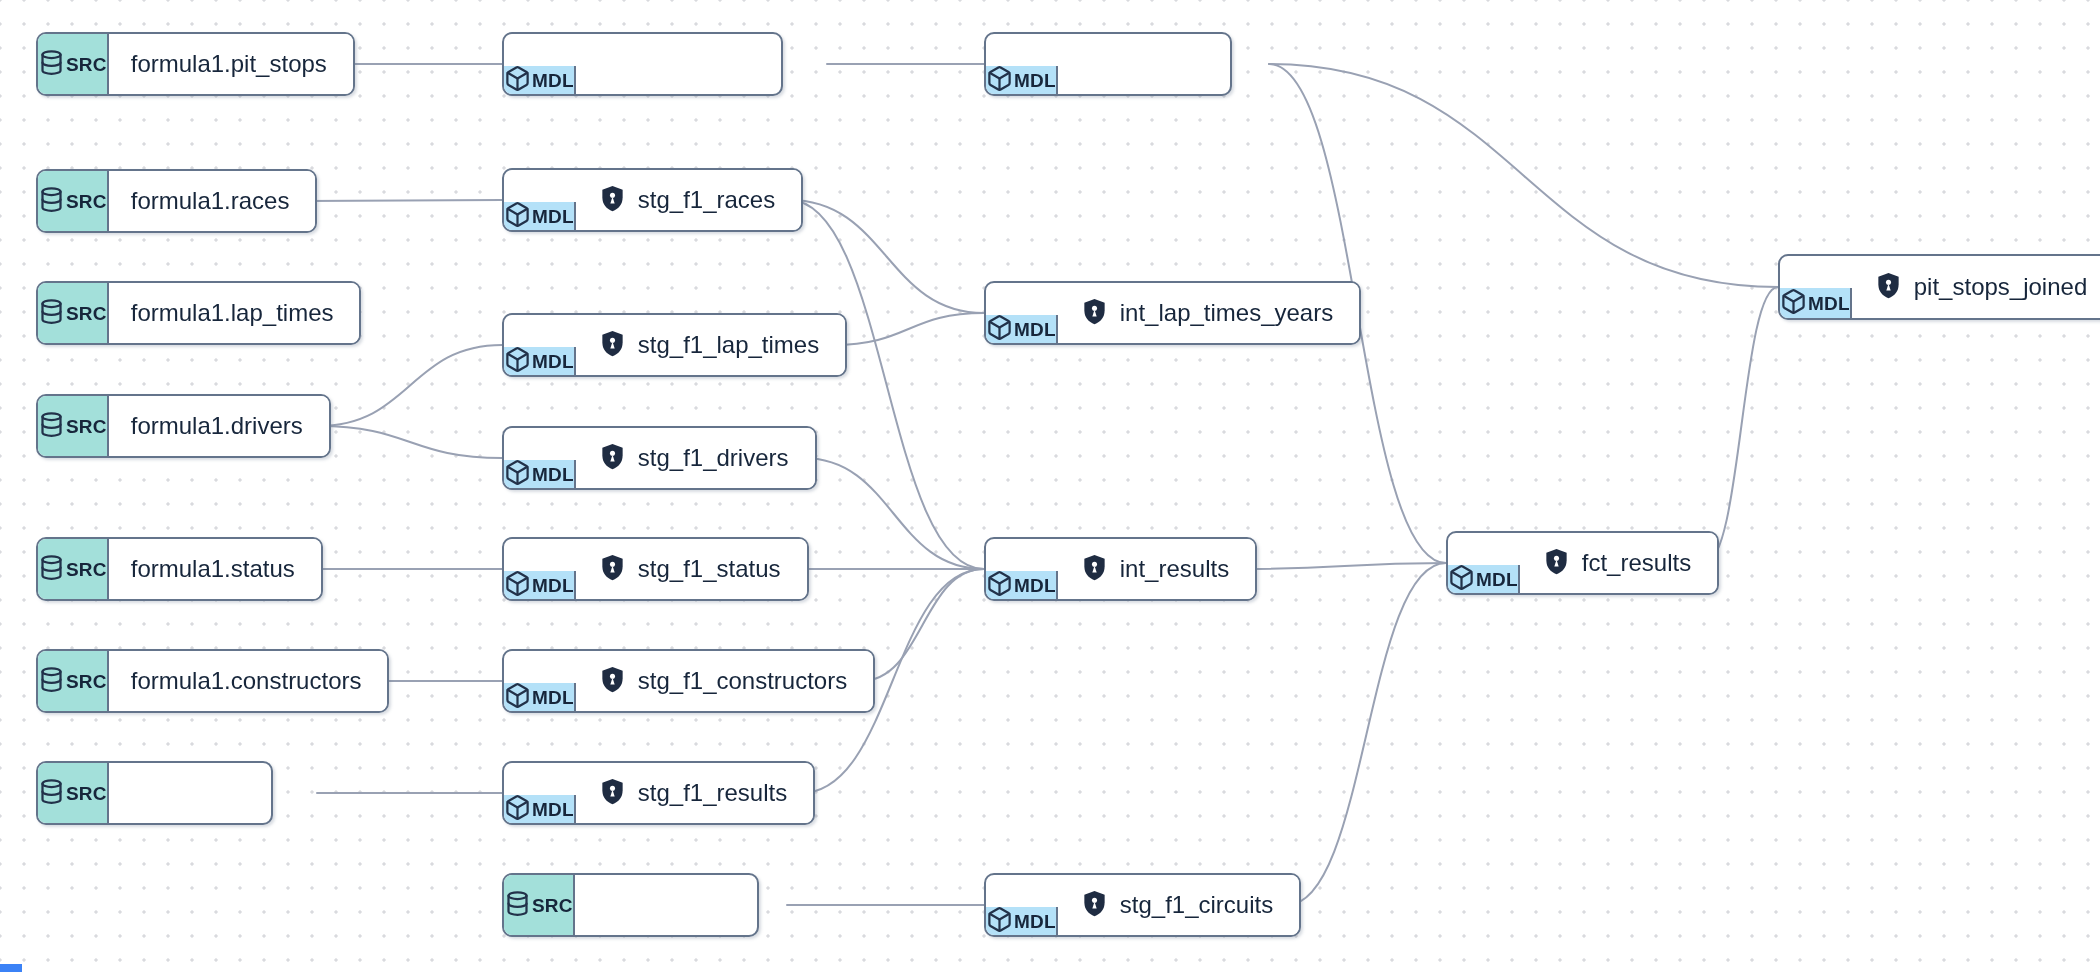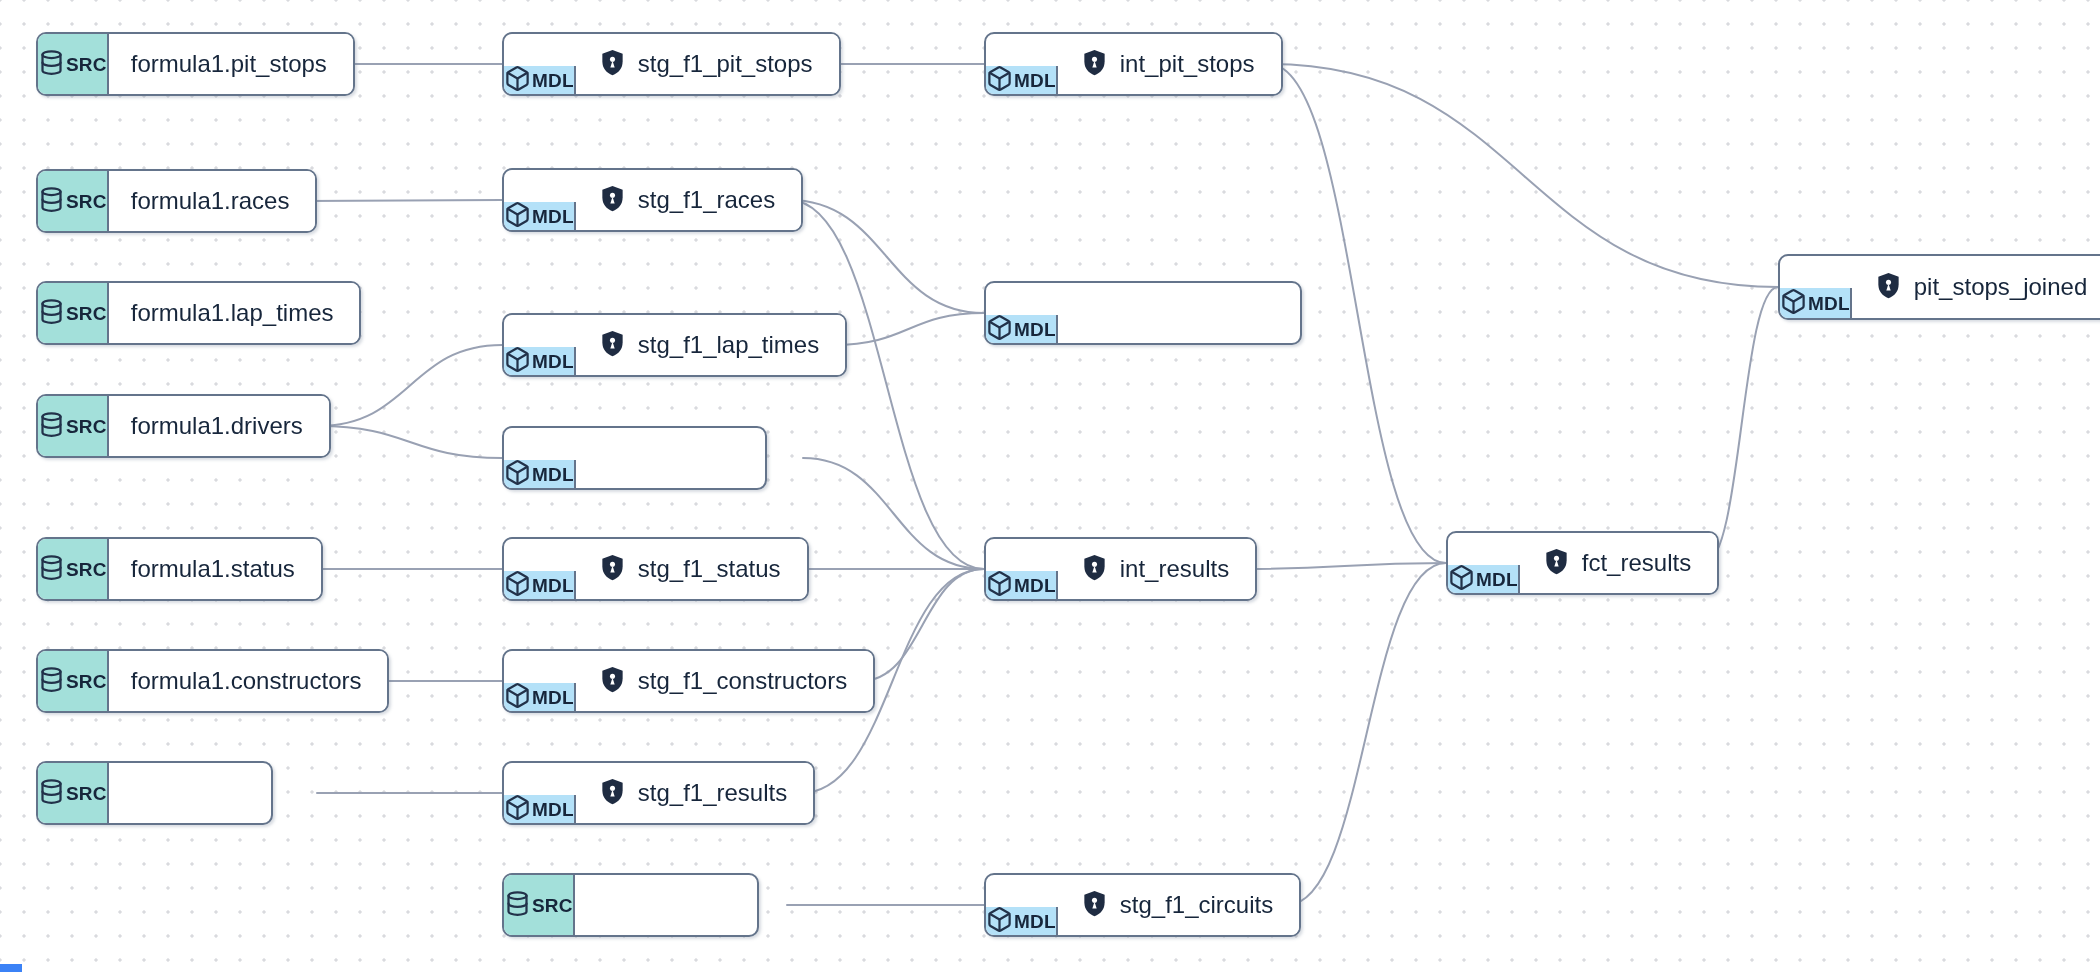--- a/index.html
+++ b/index.html
@@ -163,28 +163,20 @@
     </div>
     <div class="node node-model" style="left: 502px; top: 32px; min-width: 281px; height: 64px;">
       <div class="badge">
         <span><svg viewBox="0 0 24 24" xmlns="http://www.w3.org/2000/svg">
             <path d="M21 16V8a2 2 0 0 0-1-1.73l-7-4a2 2 0 0 0-2 0l-7 4A2 2 0 0 0 3 8v8a2 2 0 0 0 1 1.73l7 4a2 2 0 0 0 2 0l7-4A2 2 0 0 0 21 16z"></path>
             <polyline points="3.27 6.96 12 12.01 20.73 6.96"></polyline>
             <line x1="12" y1="22.08" x2="12" y2="12"></line>
           </svg></span>
         <span class="badge-label">MDL</span>
       </div>
-      <div class="node-body">
-        <span><svg class="shield" viewBox="0 0 24 24" xmlns="http://www.w3.org/2000/svg">
-            <path fill="#1f2c42" d="M12 1.6 20.4 4.7 V11 C20.4 16.9 17 20.8 12 22.5 C7 20.8 3.6 16.9 3.6 11 V4.7 Z"></path>
-            <circle fill="#ffffff" cx="12" cy="9.3" r="2.1"></circle>
-            <path fill="#ffffff" d="M12 10.6 L13.8 16.2 H10.2 Z"></path>
-          </svg></span>
-        <span class="node-label">stg_f1_pit_stops</span>
-      </div>
     </div>
     <div class="node node-model" style="left: 502px; top: 168px; min-width: 244px; height: 64px;">
       <div class="badge">
         <span><svg viewBox="0 0 24 24" xmlns="http://www.w3.org/2000/svg">
             <path d="M21 16V8a2 2 0 0 0-1-1.73l-7-4a2 2 0 0 0-2 0l-7 4A2 2 0 0 0 3 8v8a2 2 0 0 0 1 1.73l7 4a2 2 0 0 0 2 0l7-4A2 2 0 0 0 21 16z"></path>
             <polyline points="3.27 6.96 12 12.01 20.73 6.96"></polyline>
             <line x1="12" y1="22.08" x2="12" y2="12"></line>
           </svg></span>
         <span class="badge-label">MDL</span>
       </div>
@@ -217,20 +209,28 @@
     </div>
     <div class="node node-model" style="left: 502px; top: 426px; min-width: 265px; height: 64px;">
       <div class="badge">
         <span><svg viewBox="0 0 24 24" xmlns="http://www.w3.org/2000/svg">
             <path d="M21 16V8a2 2 0 0 0-1-1.73l-7-4a2 2 0 0 0-2 0l-7 4A2 2 0 0 0 3 8v8a2 2 0 0 0 1 1.73l7 4a2 2 0 0 0 2 0l7-4A2 2 0 0 0 21 16z"></path>
             <polyline points="3.27 6.96 12 12.01 20.73 6.96"></polyline>
             <line x1="12" y1="22.08" x2="12" y2="12"></line>
           </svg></span>
         <span class="badge-label">MDL</span>
       </div>
+      <div class="node-body">
+        <span><svg class="shield" viewBox="0 0 24 24" xmlns="http://www.w3.org/2000/svg">
+            <path fill="#1f2c42" d="M12 1.6 20.4 4.7 V11 C20.4 16.9 17 20.8 12 22.5 C7 20.8 3.6 16.9 3.6 11 V4.7 Z"></path>
+            <circle fill="#ffffff" cx="12" cy="9.3" r="2.1"></circle>
+            <path fill="#ffffff" d="M12 10.6 L13.8 16.2 H10.2 Z"></path>
+          </svg></span>
+        <span class="node-label">stg_f1_drivers</span>
+      </div>
     </div>
     <div class="node node-model" style="left: 502px; top: 537px; min-width: 250px; height: 64px;">
       <div class="badge">
         <span><svg viewBox="0 0 24 24" xmlns="http://www.w3.org/2000/svg">
             <path d="M21 16V8a2 2 0 0 0-1-1.73l-7-4a2 2 0 0 0-2 0l-7 4A2 2 0 0 0 3 8v8a2 2 0 0 0 1 1.73l7 4a2 2 0 0 0 2 0l7-4A2 2 0 0 0 21 16z"></path>
             <polyline points="3.27 6.96 12 12.01 20.73 6.96"></polyline>
             <line x1="12" y1="22.08" x2="12" y2="12"></line>
           </svg></span>
         <span class="badge-label">MDL</span>
       </div>
@@ -299,37 +299,37 @@
     </div>
     <div class="node node-model" style="left: 984px; top: 32px; min-width: 248px; height: 64px;">
       <div class="badge">
         <span><svg viewBox="0 0 24 24" xmlns="http://www.w3.org/2000/svg">
             <path d="M21 16V8a2 2 0 0 0-1-1.73l-7-4a2 2 0 0 0-2 0l-7 4A2 2 0 0 0 3 8v8a2 2 0 0 0 1 1.73l7 4a2 2 0 0 0 2 0l7-4A2 2 0 0 0 21 16z"></path>
             <polyline points="3.27 6.96 12 12.01 20.73 6.96"></polyline>
             <line x1="12" y1="22.08" x2="12" y2="12"></line>
           </svg></span>
         <span class="badge-label">MDL</span>
       </div>
-      <div class="node-body">
-        <span><svg class="shield" viewBox="0 0 24 24" xmlns="http://www.w3.org/2000/svg">
-            <path fill="#1f2c42" d="M12 1.6 20.4 4.7 V11 C20.4 16.9 17 20.8 12 22.5 C7 20.8 3.6 16.9 3.6 11 V4.7 Z"></path>
-            <circle fill="#ffffff" cx="12" cy="9.3" r="2.1"></circle>
-            <path fill="#ffffff" d="M12 10.6 L13.8 16.2 H10.2 Z"></path>
-          </svg></span>
-        <span class="node-label">int_pit_stops</span>
-      </div>
     </div>
     <div class="node node-model" style="left: 984px; top: 281px; min-width: 318px; height: 64px;">
       <div class="badge">
         <span><svg viewBox="0 0 24 24" xmlns="http://www.w3.org/2000/svg">
             <path d="M21 16V8a2 2 0 0 0-1-1.73l-7-4a2 2 0 0 0-2 0l-7 4A2 2 0 0 0 3 8v8a2 2 0 0 0 1 1.73l7 4a2 2 0 0 0 2 0l7-4A2 2 0 0 0 21 16z"></path>
             <polyline points="3.27 6.96 12 12.01 20.73 6.96"></polyline>
             <line x1="12" y1="22.08" x2="12" y2="12"></line>
           </svg></span>
         <span class="badge-label">MDL</span>
+      </div>
+      <div class="node-body">
+        <span><svg class="shield" viewBox="0 0 24 24" xmlns="http://www.w3.org/2000/svg">
+            <path fill="#1f2c42" d="M12 1.6 20.4 4.7 V11 C20.4 16.9 17 20.8 12 22.5 C7 20.8 3.6 16.9 3.6 11 V4.7 Z"></path>
+            <circle fill="#ffffff" cx="12" cy="9.3" r="2.1"></circle>
+            <path fill="#ffffff" d="M12 10.6 L13.8 16.2 H10.2 Z"></path>
+          </svg></span>
+        <span class="node-label">int_lap_times_years</span>
       </div>
     </div>
     <div class="node node-model" style="left: 984px; top: 537px; min-width: 221px; height: 64px;">
       <div class="badge">
         <span><svg viewBox="0 0 24 24" xmlns="http://www.w3.org/2000/svg">
             <path d="M21 16V8a2 2 0 0 0-1-1.73l-7-4a2 2 0 0 0-2 0l-7 4A2 2 0 0 0 3 8v8a2 2 0 0 0 1 1.73l7 4a2 2 0 0 0 2 0l7-4A2 2 0 0 0 21 16z"></path>
             <polyline points="3.27 6.96 12 12.01 20.73 6.96"></polyline>
             <line x1="12" y1="22.08" x2="12" y2="12"></line>
           </svg></span>
         <span class="badge-label">MDL</span>

